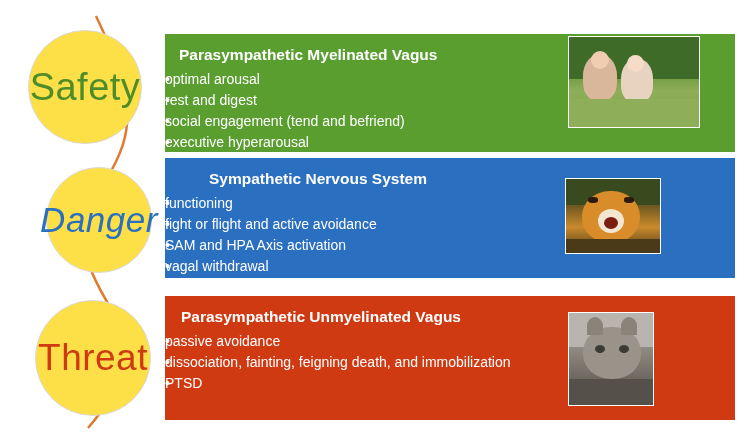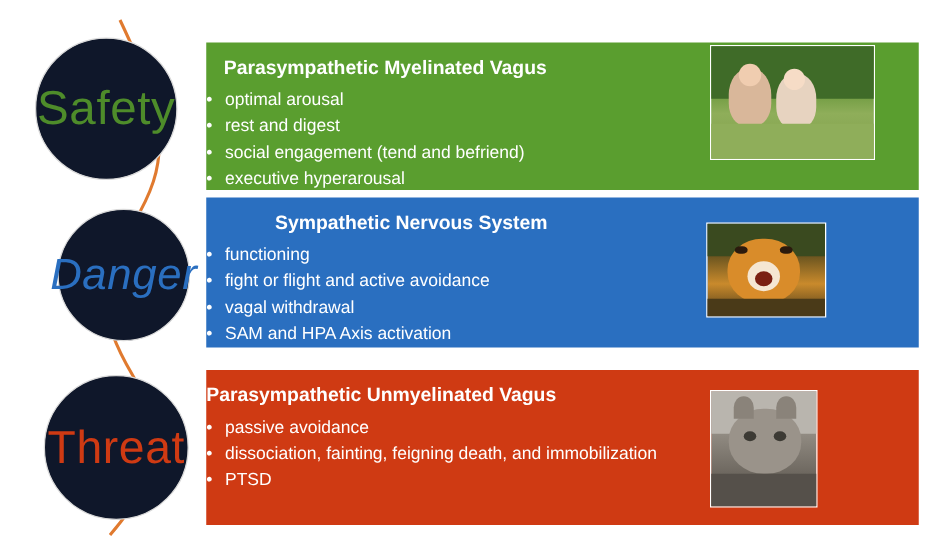--- a/index.html
+++ b/index.html
@@ -60,33 +60,33 @@
   .band-list {
     list-style: none;
     margin: 0;
     padding: 0;
   }
   .band-list li {
     color: #ffffff;
     font-size: 14px;
     line-height: 21px;
     position: relative;
-    padding-left: 15px;
+    padding-left: 0;
   }
   .band-list li::before {
     content: "\2022";
     position: absolute;
     left: 0;
     top: 0;
     color: #ffffff;
     font-size: 14px;
   }
   .indent-0 { padding-left: 14px; }
-  .indent-1 { padding-left: 55px; }
-  .indent-2 { padding-left: 0; }
+  .indent-1 { padding-left: 44px; }
+  .indent-2 { padding-left: 16px; }
   .photo {
     position: absolute;
     border: 1px solid #ffffff;
     box-sizing: border-box;
     overflow: hidden;
   }
   .photo-safety {
     left: 568px;
     top: 36px;
     width: 132px;
@@ -112,21 +112,21 @@
     left: 0; top: 0; right: 0; bottom: 0;
   }
   
   .blob {
     position: absolute;
     border-radius: 50%;
   }
   .circle-label {
     position: absolute;
     border-radius: 50%;
-    background: #0f172a;
+    background: #fde047;
     border: 1px solid #d9d9d9;
     display: flex;
     align-items: center;
     justify-content: center;
   }
   .c-safety {
     left: 28px;
     top: 30px;
     width: 112px;
     height: 112px;
@@ -179,22 +179,22 @@
       <div class="blob" style="left:58px; top:18px; width:17px; height:17px; background:#f6dcc6;"></div>
       <div class="blob" style="left:-10px; top:62px; width:160px; height:36px; background:#8fae5a; border-radius:0;"></div>
     </div>
   </div>
 
   <div class="band band-danger">
     <div class="band-title indent-1">Sympathetic Nervous System</div>
     <ul class="band-list">
       <li class="indent-1">functioning</li>
       <li class="indent-1">fight or flight and active avoidance</li>
+      <li class="indent-1">SAM and HPA Axis activation</li>
       <li class="indent-1">vagal withdrawal</li>
-      <li class="indent-1">SAM and HPA Axis activation</li>
     </ul>
   </div>
   <div class="photo photo-danger">
     <div class="photo-inner">
       <div class="blob" style="left:-6px; top:-6px; width:110px; height:32px; background:#3a4a1f; border-radius:0;"></div>
       <div class="blob" style="left:16px; top:12px; width:58px; height:52px; background:#d98c2a; border-radius:48%;"></div>
       <div class="blob" style="left:32px; top:30px; width:26px; height:24px; background:#f5e6d2; border-radius:50%;"></div>
       <div class="blob" style="left:38px; top:38px; width:14px; height:12px; background:#7a1f12; border-radius:50%;"></div>
       <div class="blob" style="left:22px; top:18px; width:10px; height:6px; background:#2b1a0d; border-radius:40%;"></div>
       <div class="blob" style="left:58px; top:18px; width:10px; height:6px; background:#2b1a0d; border-radius:40%;"></div>

